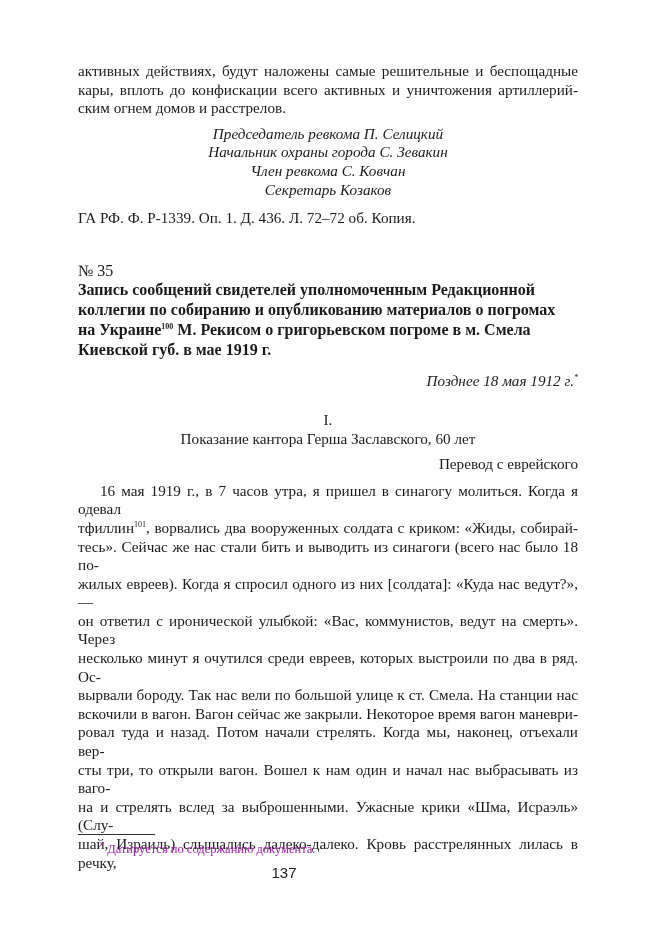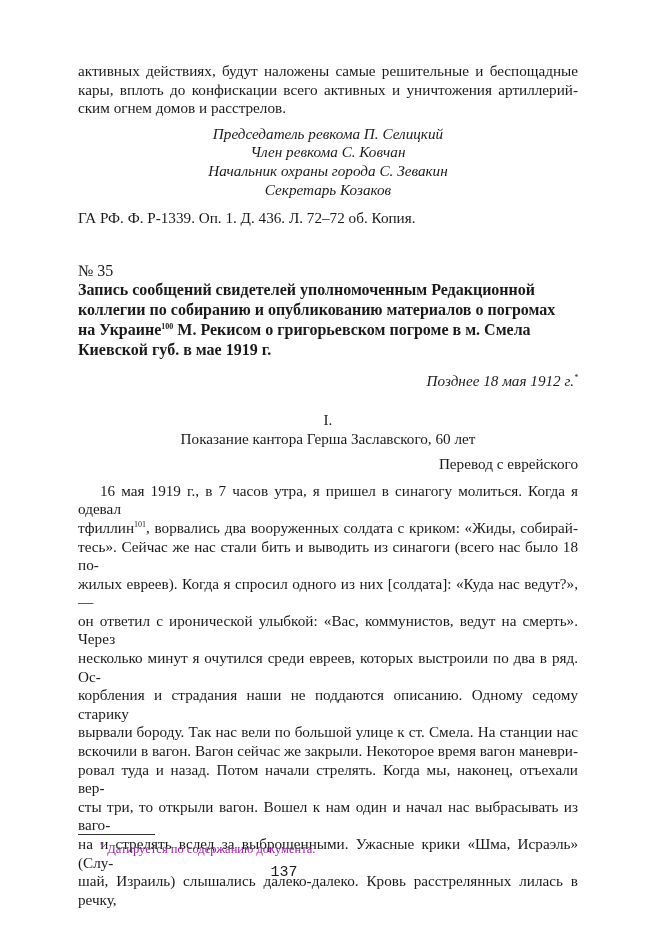--- a/index.html
+++ b/index.html
@@ -24,38 +24,38 @@
     .body-text { margin-top: 8px; }
     .indent { text-indent: 22px; }
     .footnote-rule { position: absolute; left: 78px; top: 834px; width: 77px; height: 1px; background: #333; }
     .footnote {
       position: absolute; left: 100px; top: 842px;
       font-family: "Liberation Serif", "DejaVu Serif", serif;
       font-size: 12.5px; color: #a21caf;
     }
     .page-number {
       position: absolute; left: 0; width: 568px; top: 864px; text-align: center;
-      font-family: Liberation Mono, monospace; font-size: 15px; color: #1a1a1a;
+      font-family: Liberation Sans, sans-serif; font-size: 15px; color: #1a1a1a;
     }
   </style>
 </head>
 <body>
 
 <div class="page">
 
   <div>
     <p class="just">активных действиях, будут наложены самые решительные и беспощадные</p>
     <p class="just">кары, вплоть до конфискации всего активных и уничтожения артиллерий-</p>
     <p class="just last">ским огнем домов и расстрелов.</p>
   </div>
 
   <div class="sig-block">
     <div>Председатель ревкома П. Селицкий</div>
+    <div>Начальник охраны города С. Зевакин</div>
     <div>Член ревкома С. Ковчан</div>
-    <div>Начальник охраны города С. Зевакин</div>
     <div>Секретарь Козаков</div>
   </div>
 
   <div class="archive">ГА РФ. Ф. Р-1339. Оп. 1. Д. 436. Л. 72–72 об. Копия.</div>
 
   <div class="doc-num">№ 35</div>
   <div>
     <p class="doc-title">Запись сообщений свидетелей уполномоченным Редакционной</p>
     <p class="doc-title">коллегии по собиранию и опубликованию материалов о погромах</p>
     <p class="doc-title"><span>на Украине</span><sup>100</sup><span> М. Рекисом о григорьевском погроме в м. Смела</span></p>
@@ -68,21 +68,20 @@
   <div class="section-title">Показание кантора Герша Заславского, 60 лет</div>
   <div class="translation">Перевод с еврейского</div>
 
   <div class="body-text">
     <p class="just indent">16 мая 1919 г., в 7 часов утра, я пришел в синагогу молиться. Когда я одевал</p>
     <p class="just"><span>тфиллин</span><sup>101</sup><span>, ворвались два вооруженных солдата с криком: «Жиды, собирай-</span></p>
     <p class="just">тесь». Сейчас же нас стали бить и выводить из синагоги (всего нас было 18 по-</p>
     <p class="just">жилых евреев). Когда я спросил одного из них [солдата]: «Куда нас ведут?», —</p>
     <p class="just">он ответил с иронической улыбкой: «Вас, коммунистов, ведут на смерть». Через</p>
     <p class="just">несколько минут я очутился среди евреев, которых выстроили по два в ряд. Ос-</p>
-    <p class="just">корбления и страдания наши не поддаются описанию. Одному седому старику</p>
     <p class="just">вырвали бороду. Так нас вели по большой улице к ст. Смела. На станции нас</p>
     <p class="just">вскочили в вагон. Вагон сейчас же закрыли. Некоторое время вагон маневри-</p>
     <p class="just">ровал туда и назад. Потом начали стрелять. Когда мы, наконец, отъехали вер-</p>
     <p class="just">сты три, то открыли вагон. Вошел к нам один и начал нас выбрасывать из ваго-</p>
     <p class="just">на и стрелять вслед за выброшенными. Ужасные крики «Шма, Исраэль» (Слу-</p>
     <p class="just">шай, Израиль) слышались далеко-далеко. Кровь расстрелянных лилась в речку,</p>
 
   </div>
 </div>
 

